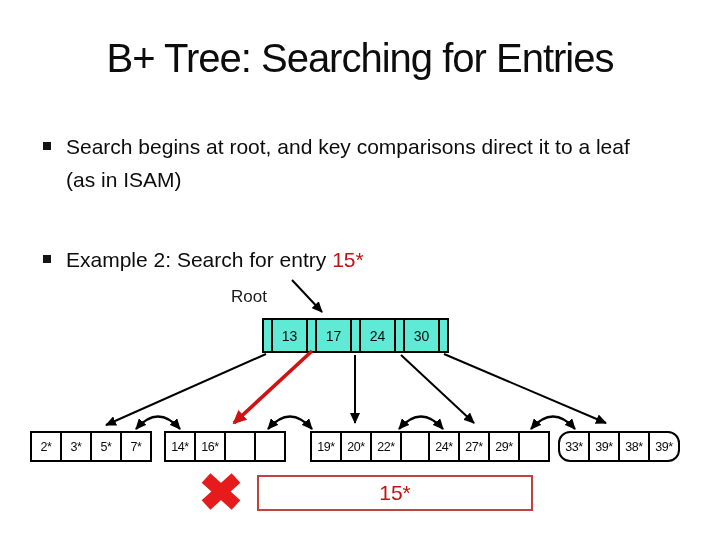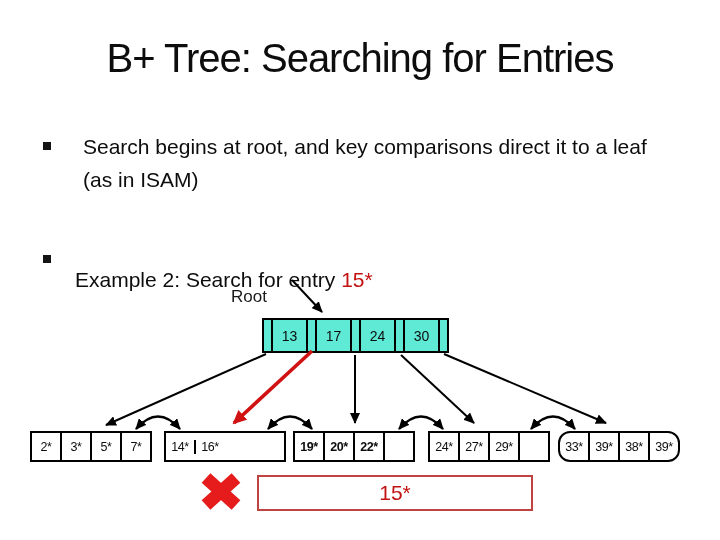--- a/index.html
+++ b/index.html
@@ -9,24 +9,24 @@
     font-family:"Liberation Sans", sans-serif;
     color:var(--text,#0d0d0d);
   }
   .title{
     position:absolute;left:0;top:36px;width:720px;margin:0;
     text-align:center;font-weight:400;font-size:40px;letter-spacing:-1px;
     color:var(--text,#0d0d0d);
   }
   .bullet{position:absolute;left:43px;display:flex;align-items:flex-start;}
   .bullet .marker{width:8px;height:8px;background:#141414;margin-top:12px;flex:none;}
-  .bullet .btext{margin-left:32px;font-size:21px;line-height:33px;color:var(--text,#0d0d0d);}
+  .bullet .btext{margin-left:15px;font-size:21px;line-height:33px;color:var(--text,#0d0d0d);}
   .bullet1{top:130px;}
   .bullet1 .btext{width:595px;}
-  .bullet2{top:243px;flex-direction:column;}
+  .bullet2{top:243px;}
   .hl{color:var(--highlight-red,#c21212);}
   .root-label{
     position:absolute;left:231px;top:287px;font-size:17px;color:#1a1a1a;
   }
   .root-node{
     position:absolute;left:262px;top:318px;height:31px;display:flex;
     border:2px solid #000;background:#5eead4;
   }
   .rptr{width:7px;}
   .rkey{
@@ -35,21 +35,21 @@
   }
   .leaf{
     position:absolute;top:431px;height:27px;display:flex;
     border:2px solid #000;background:#fff;
   }
   .lcell{
     width:28px;display:flex;align-items:center;justify-content:center;
     font-size:12.5px;letter-spacing:-0.5px;
   }
   .lcell + .lcell{border-left:2px solid #000;}
-  .leaf1{left:30px;} .leaf2{left:164px;align-items:center;} .leaf3{left:293px;font-weight:bold;}
+  .leaf1{left:30px;} .leaf2{left:164px;} .leaf3{left:310px;}
   .leaf4{left:428px;} .leaf5{left:558px;border-radius:12px;}
   .overlay{position:absolute;left:0;top:0;pointer-events:none;}
   .overlay .blk{stroke:#000;stroke-width:2;fill:none;}
   .overlay .crv{stroke:#000;stroke-width:2.4;fill:none;}
   .overlay .redln{stroke:var(--arrow-red,#d01212);stroke-width:3.6;fill:none;}
   .overlay .cross{stroke:var(--cross-red,#e61c1c);stroke-width:13;fill:none;}
   .result{
     position:absolute;left:257px;top:475px;width:272px;height:32px;
     border:2px solid var(--callout-border-red,#bf4343);background:#fff;
     display:flex;align-items:center;justify-content:center;

